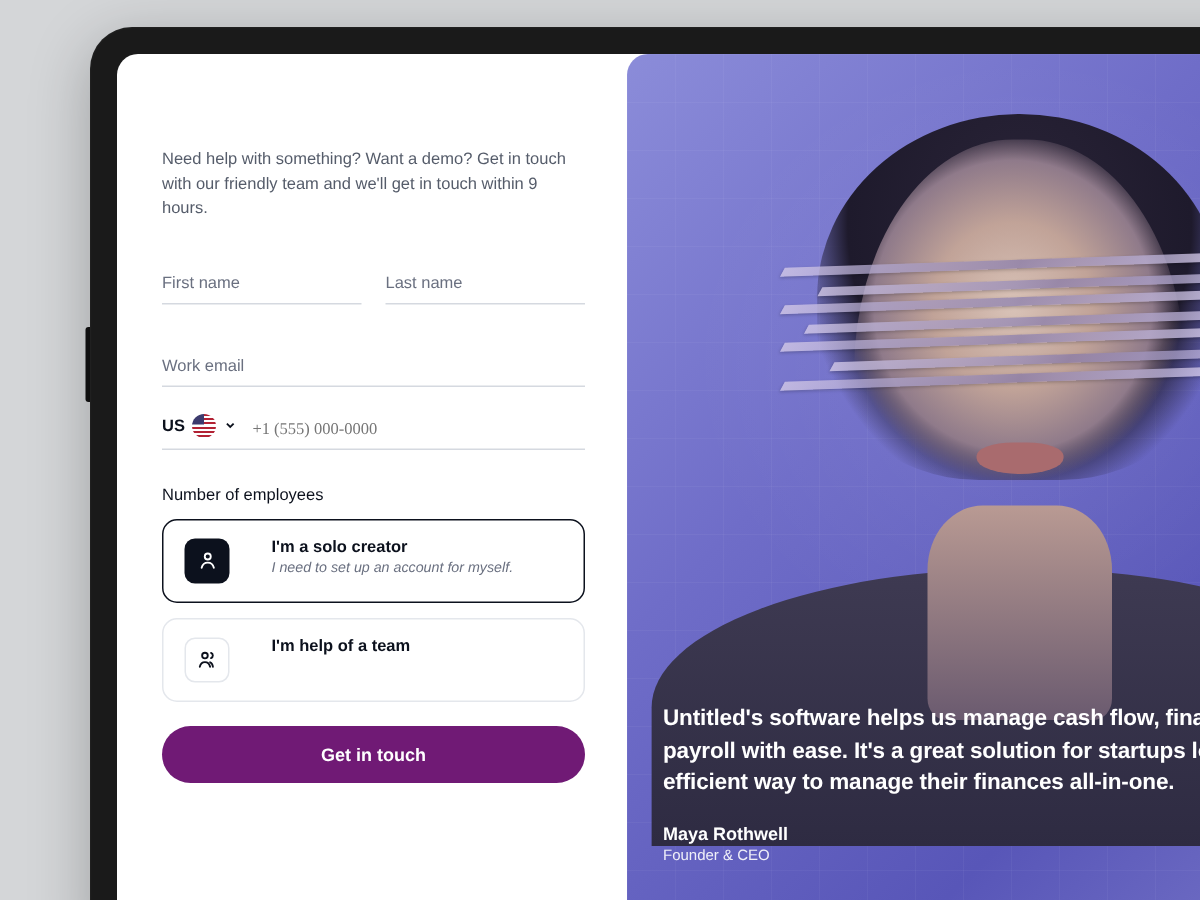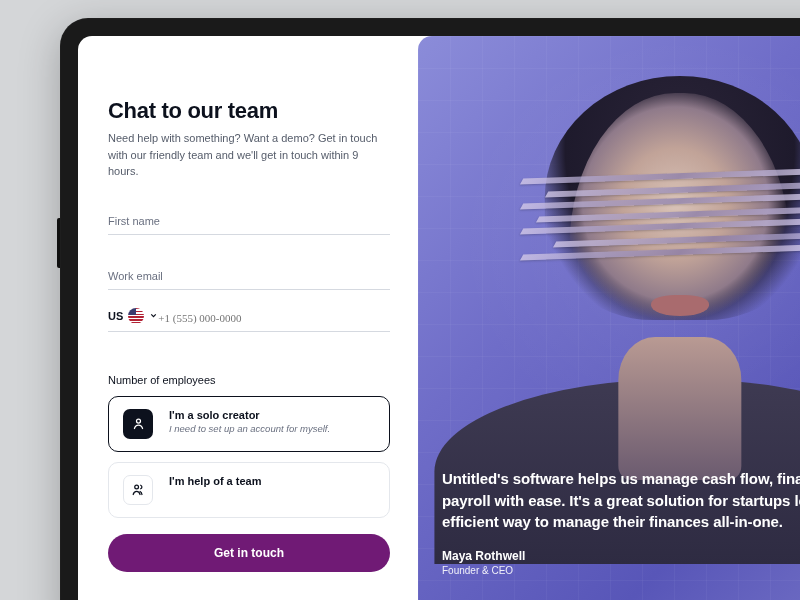--- a/index.html
+++ b/index.html
@@ -63,21 +63,21 @@
     width: 100%;
     border: none;
     border-bottom: 1px solid #d5d9e0;
     font-size: 11px;
     padding: 4px 0 7px 0;
     outline: none;
     color: #0c111d;
     background: transparent;
   }
   .field input::placeholder { color: #6a7080; }
-  .phone-row { display: flex; align-items: flex-end; margin-bottom: 42px; border-bottom: 1px solid #d5d9e0; padding-bottom: 7px; justify-content: center; }
+  .phone-row { display: flex; align-items: flex-end; gap: 10px; margin-bottom: 24px; border-bottom: 1px solid #d5d9e0; padding-bottom: 7px; justify-content: center; }
   .country-sel { display: flex; align-items: center; gap: 5px; font-size: 11px; font-weight: 600; color: #0c111d; cursor: pointer; }
   .flag {
     width: 16px; height: 16px; border-radius: 50%;
     background:
       linear-gradient(#3c3b6e,#3c3b6e) 0 0/50% 45% no-repeat,
       repeating-linear-gradient(#b22234 0 1.4px,#fff 1.4px 2.8px);
     flex-shrink:0;
   }
   .chev { width: 9px; height: 9px; }
   .phone-input {
@@ -86,21 +86,21 @@
   }
   .section-label {
     font-size: 11px;
     font-weight: 400;
     color: #0c111d;
     margin-bottom: 10px;
   }
   .option {
     display: flex;
     align-items: flex-start;
-    gap: 16px;
+    gap: 28px;
     padding: 12px 14px;
     border: 1px solid #e4e7ec;
     border-radius: 10px;
     margin-bottom: 10px;
     cursor: pointer;
     background: #fff;
   }
   .option.selected { border: 1.5px solid #0c111d; }
   .opt-icon {
     width: 30px; height: 30px;
@@ -206,26 +206,28 @@
   .quote-role { font-size: 10px; font-weight: 400; opacity: 0.9; }
 </style>
 </head>
 <body>
 
 <div class="tablet-frame">
   <div class="tablet-btn b1"></div>
   <div class="screen">
 
     <div class="form-pane">
-      <h1 class="page-title">Chat to our team</h1>
       <p class="page-desc">Need help with something? Want a demo? Get in touch with our friendly team and we'll get in touch within 9 hours.</p>
 
       <div class="row">
         <div class="field">
           <input type="text" placeholder="First name" style="">
+        </div>
+        <div class="field">
+          <input type="text" placeholder="Last name" style="">
         </div>
       </div>
 
 
       <div class="row">
         <div class="field">
           <input type="email" placeholder="Work email" style="">
         </div>
       </div>
 

